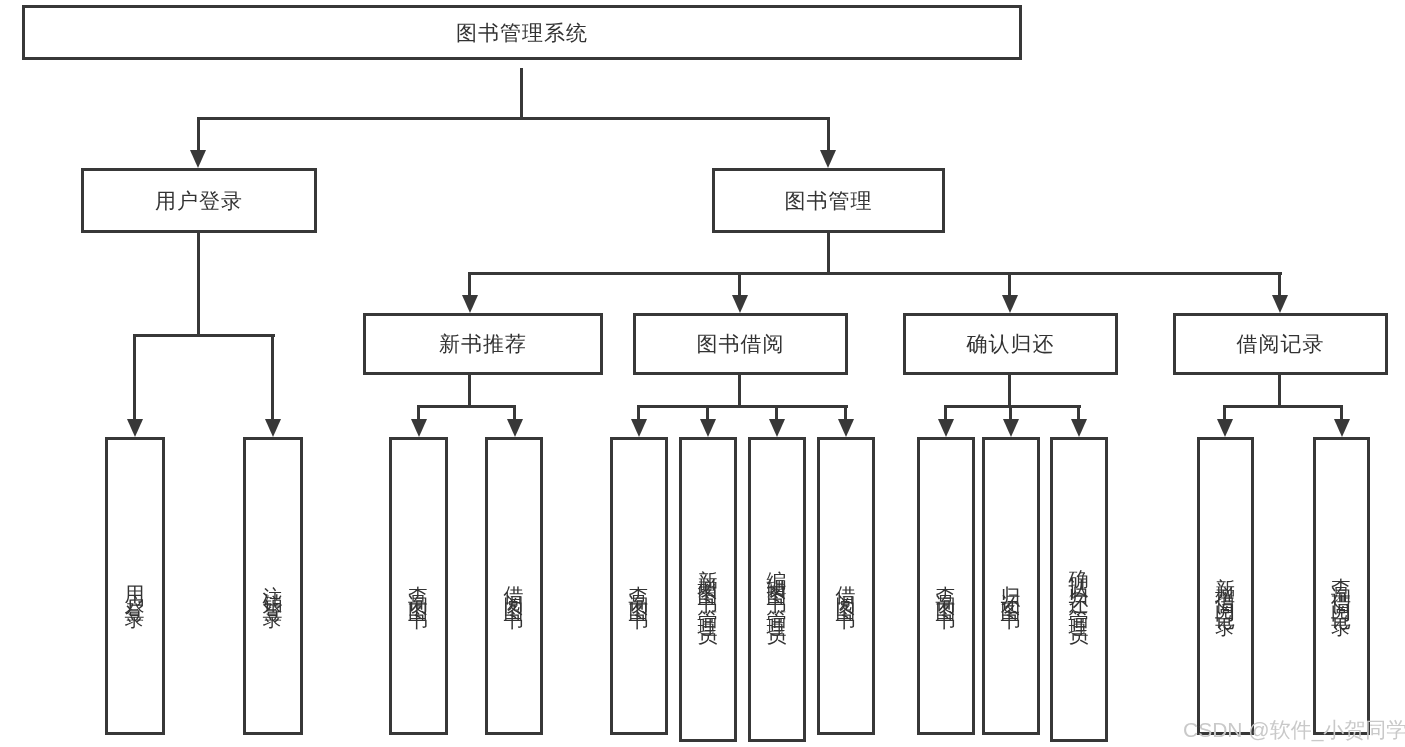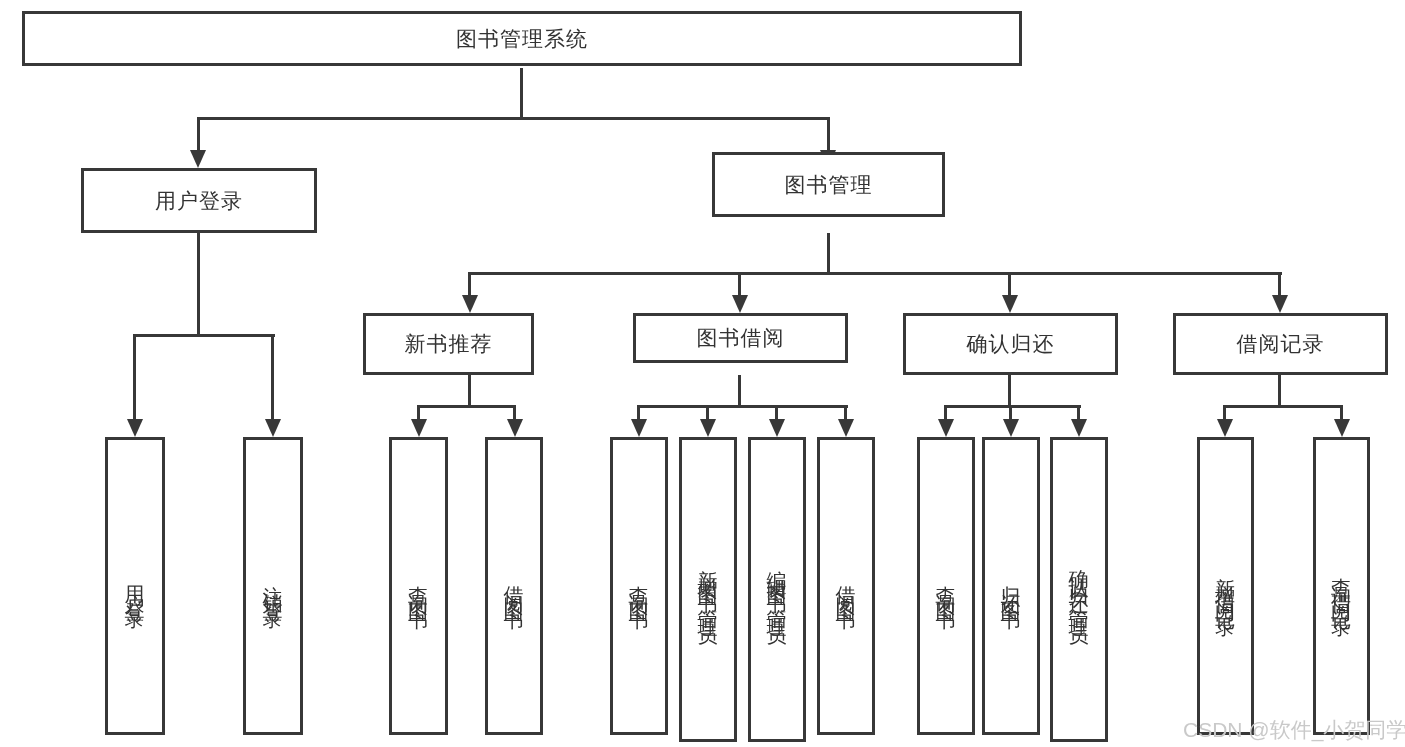--- a/index.html
+++ b/index.html
@@ -26,35 +26,35 @@
   .watermark{
     position:absolute;left:1183px;top:716px;z-index:10;
     font-size:21px;color:#c9c9c9;white-space:nowrap;
   }
 </style>
 </head>
 <body>
 
 <div class="stage">
 
-  <div class="box" style="left:22px;top:11px;width:1000px;height:55px;">
+  <div class="box" style="left:22px;top:5px;width:1000px;height:55px;">
     <span>图书管理系统</span>
   </div>
 
   <div class="vline" style="left:520px;top:68px;height:52px;"></div>
   <div class="hline" style="left:197px;top:117px;width:633px;"></div>
   <div class="vline" style="left:197px;top:117px;height:35px;"></div>
   <div class="ahead" style="left:190px;top:150px;"></div>
   <div class="vline" style="left:827px;top:117px;height:35px;"></div>
   <div class="ahead" style="left:820px;top:150px;"></div>
 
   <div class="box" style="left:81px;top:168px;width:236px;height:65px;">
     <span>用户登录</span>
   </div>
-  <div class="box" style="left:712px;top:152px;width:233px;height:65px;align-items:center;">
+  <div class="box" style="left:712px;top:168px;width:233px;height:65px;align-items:center;">
     <span>图书管理</span>
   </div>
 
   <div class="vline" style="left:197px;top:233px;height:104px;"></div>
   <div class="hline" style="left:133px;top:334px;width:142px;"></div>
   <div class="vline" style="left:133px;top:334px;height:85px;"></div>
   <div class="ahead" style="left:127px;top:419px;"></div>
   <div class="vline" style="left:271px;top:334px;height:85px;"></div>
   <div class="ahead" style="left:265px;top:419px;"></div>
 
@@ -62,24 +62,24 @@
   <div class="hline" style="left:468px;top:272px;width:814px;"></div>
   <div class="vline" style="left:468px;top:272px;height:25px;"></div>
   <div class="ahead" style="left:462px;top:295px;"></div>
   <div class="vline" style="left:738px;top:272px;height:25px;"></div>
   <div class="ahead" style="left:732px;top:295px;"></div>
   <div class="vline" style="left:1008px;top:272px;height:25px;"></div>
   <div class="ahead" style="left:1002px;top:295px;"></div>
   <div class="vline" style="left:1278px;top:272px;height:25px;"></div>
   <div class="ahead" style="left:1272px;top:295px;"></div>
 
-  <div class="box" style="left:363px;top:313px;width:171px;height:62px;">
+  <div class="box" style="left:363px;top:313px;width:240px;height:62px;">
     <span>新书推荐</span>
   </div>
-  <div class="box" style="left:633px;top:313px;width:215px;height:50px;">
+  <div class="box" style="left:633px;top:313px;width:215px;height:62px;">
     <span>图书借阅</span>
   </div>
   <div class="box" style="left:903px;top:313px;width:215px;height:62px;">
     <span>确认归还</span>
   </div>
   <div class="box" style="left:1173px;top:313px;width:215px;height:62px;">
     <span>借阅记录</span>
   </div>
 
   <div class="vline" style="left:468px;top:375px;height:33px;"></div>

